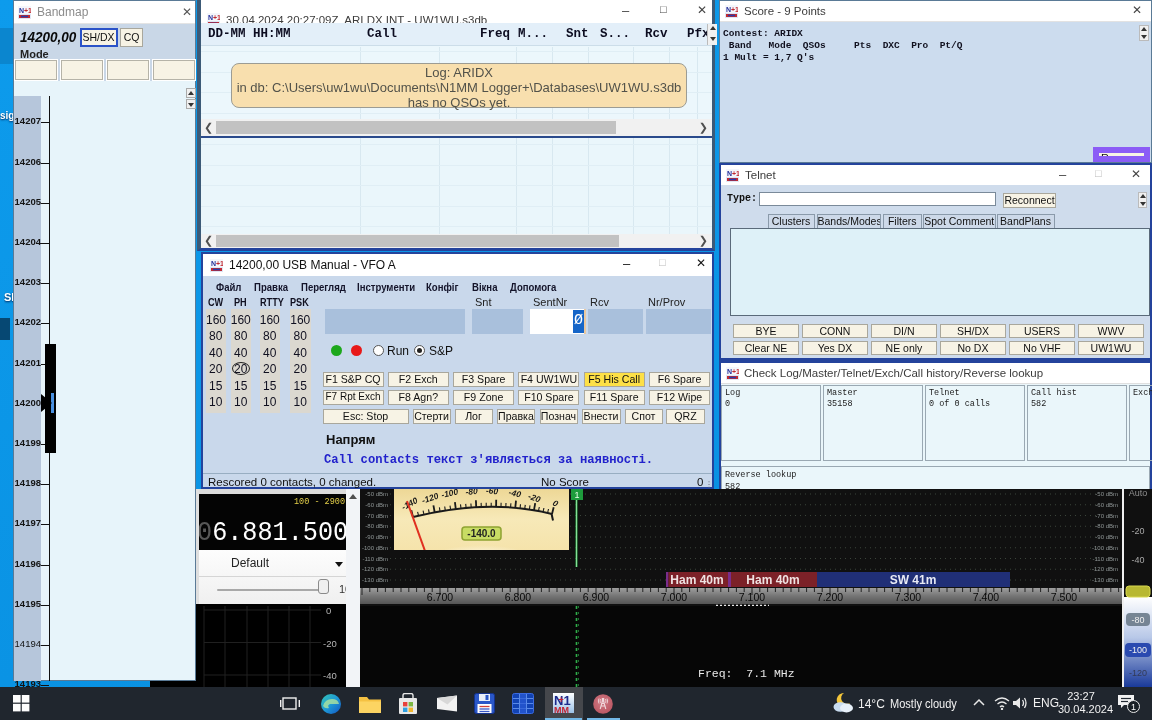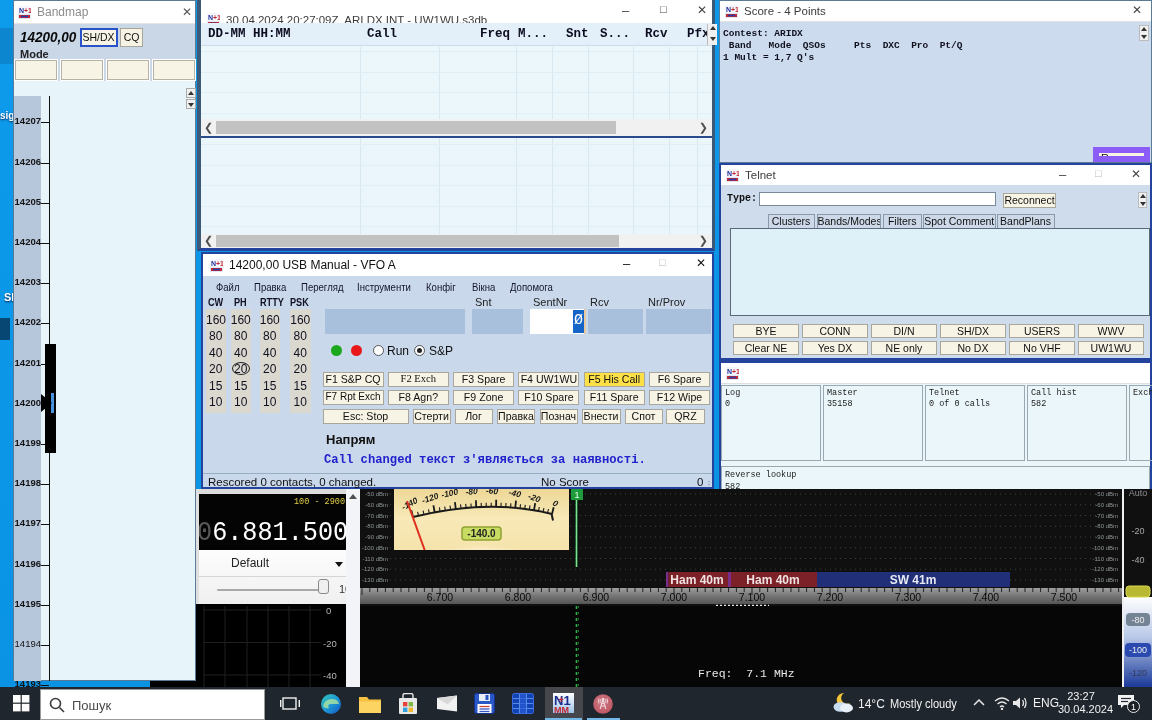--- a/index.html
+++ b/index.html
@@ -23,20 +23,21 @@
 <div class="win" style="left:719px;top:360px;width:433px;height:132px;border:2px solid #24439c;border-top:3px solid #24439c;background:#eaf6fa">
   <div class="tbar" style="height:21px;border-bottom:1px solid #e0e0e0">
     <svg class="icn" width="13" height="13" style="margin-left:5px">
         <rect x="0" y="0" width="13" height="13" fill="#dfe6f4"></rect>
         <rect x="0" y="0" width="13" height="8" fill="#f4f6fb"></rect>
         <text x="1" y="7" font-family="Liberation Sans" font-weight="bold" font-size="7" fill="#23309a">N</text>
         <text x="6" y="7" font-family="Liberation Sans" font-weight="bold" font-size="7" fill="#c02a32">+1</text>
         <rect x="1" y="9" width="11" height="3" fill="#c02a32"></rect>
         <rect x="3" y="9.7" width="7" height="1.6" fill="#2a3aaa"></rect>
       </svg>
+    <span class="ttxt" style="margin-left:5px;font-size:11.5px">Check Log/Master/Telnet/Exch/Call history/Reverse lookup</span>
   </div>
   <div class="abs mono" style="left:0px;top:22px;width:100px;height:76px;border:1px solid #9aa8b2;font-size:8.5px;color:#222;padding:2px 3px;line-height:11px">Log<br>0</div>
   <div class="abs mono" style="left:102px;top:22px;width:100px;height:76px;border:1px solid #9aa8b2;font-size:8.5px;color:#222;padding:2px 3px;line-height:11px">Master<br>35158</div>
   <div class="abs mono" style="left:204px;top:22px;width:100px;height:76px;border:1px solid #9aa8b2;font-size:8.5px;color:#222;padding:2px 3px;line-height:11px">Telnet<br>0 of 0 calls</div>
   <div class="abs mono" style="left:306px;top:22px;width:100px;height:76px;border:1px solid #9aa8b2;font-size:8.5px;color:#222;padding:2px 3px;line-height:11px">Call hist<br>582</div>
   <div class="abs mono" style="left:408px;top:22px;width:24px;height:76px;border:1px solid #9aa8b2;font-size:8.5px;color:#222;padding:2px 3px;line-height:11px">Excha</div>
   <div class="abs mono" style="left:0px;top:103px;width:429px;height:40px;border:1px solid #9aa8b2;font-size:8.5px;color:#222;padding:3px 3px;line-height:11.5px">Reverse lookup<br>582</div>
 </div>
 
 <div class="abs" style="left:150px;top:681px;width:50px;height:7px;background:#000"></div>
@@ -383,20 +384,21 @@
       <div class="abs" style="left:351px;top:0;width:1px;height:100%;background:#d8e8f0"></div>
       <div class="abs" style="left:387px;top:0;width:1px;height:100%;background:#d8e8f0"></div>
       <div class="abs" style="left:432px;top:0;width:1px;height:100%;background:#d8e8f0"></div>
       <div class="abs" style="left:468px;top:0;width:1px;height:100%;background:#d8e8f0"></div>
       <div class="abs" style="left:496px;top:0;width:1px;height:100%;background:#d8e8f0"></div>
       <div class="abs" style="left:0;top:4px;width:100%;height:1px;background:#e0eef5"></div>
       <div class="abs" style="left:0;top:24.5px;width:100%;height:1px;background:#e0eef5"></div>
       <div class="abs" style="left:0;top:45px;width:100%;height:1px;background:#e0eef5"></div>
       <div class="abs" style="left:0;top:65.5px;width:100%;height:1px;background:#e0eef5"></div>
     </div>
+  <div class="abs" style="left:30px;top:63px;width:456px;height:45px;background:#f8dfae;border:1px solid #9c9c94;border-radius:8px;text-align:center;color:#52524a;font-size:13px;line-height:15.2px;padding-top:1px">Log: ARIDX<br>in db: C:\Users\uw1wu\Documents\N1MM Logger+\Databases\UW1WU.s3db<br>has no QSOs yet.</div>
 
   <div class="abs" style="left:0;top:119px;width:511px;height:17px;background:#f1f1f1">
     <div class="abs" style="left:3px;top:2px;color:#505050;font-size:11px">❮</div>
     <div class="abs" style="right:4px;top:2px;color:#505050;font-size:11px">❯</div>
     <div class="abs" style="left:15px;top:2px;width:400px;height:13px;background:#c2c2c2"></div>
   </div>
   <div class="abs" style="left:0;top:136px;width:511px;height:3px;background:#2a4a8c"></div>
 
   <div class="abs" id="logpane2" style="left:0;top:138px;width:511px;height:96px;background:#eaf6fb">
       <div class="abs" style="left:159px;top:0;width:1px;height:100%;background:#d8e8f0"></div>
@@ -424,21 +426,21 @@
 <div class="win" style="left:719px;top:0;width:433px;height:163px;border:1px solid #5a7a96;background:#ccdcee">
   <div class="tbar" style="height:21px;border-bottom:1px solid #e2e2e2">
     <svg class="icn" width="13" height="13" style="margin-left:5px">
         <rect x="0" y="0" width="13" height="13" fill="#dfe6f4"></rect>
         <rect x="0" y="0" width="13" height="8" fill="#f4f6fb"></rect>
         <text x="1" y="7" font-family="Liberation Sans" font-weight="bold" font-size="7" fill="#23309a">N</text>
         <text x="6" y="7" font-family="Liberation Sans" font-weight="bold" font-size="7" fill="#c02a32">+1</text>
         <rect x="1" y="9" width="11" height="3" fill="#c02a32"></rect>
         <rect x="3" y="9.7" width="7" height="1.6" fill="#2a3aaa"></rect>
       </svg>
-    <span class="ttxt" style="margin-left:6px">Score - 4 Points</span>
+    <span class="ttxt" style="margin-left:6px">Score - 9 Points</span>
     <span class="abs" style="left:412px;top:2px;color:#444;font-size:12px">✕</span>
   </div>
   <div class="abs mono" style="left:3px;top:27px;font-size:9.5px;font-weight:bold;color:#10101e;line-height:12px;white-space:pre">Contest: ARIDX
  Band   Mode  QSOs     Pts  DXC  Pro  Pt/Q
 1 Mult = 1,7 Q's</div>
   <div class="abs" style="right:2px;top:24px;width:10px;height:16px;background:#f0f0f0;border:1px solid #bbb">
     <div style="width:0;height:0;border-left:3px solid transparent;border-right:3px solid transparent;border-bottom:4px solid #333;margin:1px auto"></div>
     <div style="width:0;height:0;border-left:3px solid transparent;border-right:3px solid transparent;border-top:4px solid #333;margin:4px auto 0"></div>
   </div>
   <div class="btn" style="left:373px;top:146px;width:57px;height:15px;font-size:11px;border:6px solid #8b5cf6;line-height:11px">Rescore</div>
@@ -496,21 +498,21 @@
         <text x="1" y="7" font-family="Liberation Sans" font-weight="bold" font-size="7" fill="#23309a">N</text>
         <text x="6" y="7" font-family="Liberation Sans" font-weight="bold" font-size="7" fill="#c02a32">+1</text>
         <rect x="1" y="9" width="11" height="3" fill="#c02a32"></rect>
         <rect x="3" y="9.7" width="7" height="1.6" fill="#2a3aaa"></rect>
       </svg>
     <span class="ttxt" style="margin-left:6px;color:#111;font-size:12px">14200,00 USB Manual - VFO A</span>
     <span class="abs" style="left:420px;top:2px;color:#111;font-size:13px">–</span>
     <span class="abs" style="left:456px;top:2px;color:#bbb;font-size:11px">□</span>
     <span class="abs" style="left:493px;top:2px;color:#111;font-size:12px">✕</span>
   </div>
-  <div class="abs" style="left:0;top:27px;width:509px;height:16px;font-size:11px;font-weight:normal;color:#14142a">
+  <div class="abs" style="left:0;top:27px;width:509px;height:16px;font-size:11px;font-weight:bold;color:#14142a">
     <span class="abs cnd" style="left:12.5px">Файл</span>
     <span class="abs cnd" style="left:50.5px">Правка</span>
     <span class="abs cnd" style="left:97.5px">Перегляд</span>
     <span class="abs cnd" style="left:153.5px">Інструменти</span>
     <span class="abs cnd" style="left:223px">Конфіг</span>
     <span class="abs cnd" style="left:269px">Вікна</span>
     <span class="abs cnd" style="left:307px">Допомога</span>
   </div>
 
   <div class="abs" style="left:0;top:42px;width:120px;height:160px;font-size:10.5px;color:#101020">
@@ -538,21 +540,21 @@
   <div class="abs" style="left:128px;top:91px;width:11px;height:11px;border-radius:50%;background:#1ca81c"></div>
   <div class="abs" style="left:148px;top:91px;width:11px;height:11px;border-radius:50%;background:#e81818"></div>
   <div class="abs" style="left:170px;top:91px;width:11px;height:11px;border-radius:50%;background:#fff;border:1px solid #555"></div>
   <span class="abs" style="left:184px;top:90px;font-size:12px;color:#111">Run</span>
   <div class="abs" style="left:211px;top:91px;width:11px;height:11px;border-radius:50%;background:#fff;border:1px solid #555"></div>
   <div class="abs" style="left:214px;top:94px;width:5px;height:5px;border-radius:50%;background:#222"></div>
   <span class="abs" style="left:226px;top:90px;font-size:12px;color:#111">S&amp;P</span>
 
   <div id="fkeys"></div>
   <span class="abs" style="left:123px;top:178px;font-size:13px;font-weight:bold;color:#111">Напрям</span>
-  <span class="abs mono" style="left:121px;top:199px;font-size:12.2px;font-weight:bold;color:#2222cc">Call changed текст з'являється за наявності.</span>
+  <span class="abs mono" style="left:121px;top:199px;font-size:12.2px;font-weight:bold;color:#2222cc">Call contacts текст з'являється за наявності.</span>
   <div class="abs" style="left:0;top:219px;width:509px;height:1px;background:#98aec2"></div>
   <div class="abs" style="left:5px;top:222px;font-size:11.5px;color:#111">Rescored 0 contacts, 0 changed.</div>
   <div class="abs" style="left:338px;top:222px;font-size:11.5px;color:#111">No Score</div>
   <div class="abs" style="left:494px;top:222px;font-size:11.5px;color:#111">0</div>
   <div class="abs" style="left:502px;top:226px;font-size:8px;color:#667">⋮</div>
 <div class="abs" style="left: 3px; top: 55px; width: 19.5px; height: 104px; background: rgb(219, 216, 208);"></div>
     <div class="abs" style="left: 3px; top: 59px; width: 19.5px; text-align: center; font-size: 12px; color: rgb(16, 16, 32);">160</div>
     <div class="abs" style="left: 3px; top: 75.4px; width: 19.5px; text-align: center; font-size: 12px; color: rgb(16, 16, 32);">80</div>
     <div class="abs" style="left: 3px; top: 91.8px; width: 19.5px; text-align: center; font-size: 12px; color: rgb(16, 16, 32);">40</div>
     <div class="abs" style="left: 3px; top: 108.2px; width: 19.5px; text-align: center; font-size: 12px; color: rgb(16, 16, 32);">20</div>
@@ -575,21 +577,21 @@
     <div class="abs" style="left: 87px; top: 55px; width: 20.5px; height: 104px; background: rgb(219, 216, 208);"></div>
     <div class="abs" style="left: 87px; top: 59px; width: 20.5px; text-align: center; font-size: 12px; color: rgb(16, 16, 32);">160</div>
     <div class="abs" style="left: 87px; top: 75.4px; width: 20.5px; text-align: center; font-size: 12px; color: rgb(16, 16, 32);">80</div>
     <div class="abs" style="left: 87px; top: 91.8px; width: 20.5px; text-align: center; font-size: 12px; color: rgb(16, 16, 32);">40</div>
     <div class="abs" style="left: 87px; top: 108.2px; width: 20.5px; text-align: center; font-size: 12px; color: rgb(16, 16, 32);">20</div>
     <div class="abs" style="left: 87px; top: 124.6px; width: 20.5px; text-align: center; font-size: 12px; color: rgb(16, 16, 32);">15</div>
     <div class="abs" style="left: 87px; top: 141px; width: 20.5px; text-align: center; font-size: 12px; color: rgb(16, 16, 32);">10</div>
     <div class="abs" style="left: 28.5px; top: 108px; width: 18px; height: 13px; border: 1.5px solid rgb(34, 34, 34); border-radius: 50%;"></div>
     <div class="btn" style="left: 119.5px; top: 118px; width: 61px; height: 14.5px; font-size: 10.6px; line-height: 12.5px; background: rgb(247, 243, 229); border: 1px solid rgb(169, 167, 156); position: absolute;">F1 S&amp;P CQ</div>
     <div class="btn" style="left: 119.5px; top: 136px; width: 61px; height: 14.5px; font-size: 10px; line-height: 12.5px; background: rgb(247, 243, 229); border: 1px solid rgb(169, 167, 156); position: absolute;">F7 Rpt Exch</div>
-    <div class="btn" style="left: 184.8px; top: 118px; width: 61px; height: 14.5px; font-size: 10.6px; line-height: 12.5px; background: rgb(247, 243, 229); border: 1px solid rgb(169, 167, 156); position: absolute; font-family: Liberation Serif, serif;">F2 Exch</div>
+    <div class="btn" style="left: 184.8px; top: 118px; width: 61px; height: 14.5px; font-size: 10.6px; line-height: 12.5px; background: rgb(247, 243, 229); border: 1px solid rgb(169, 167, 156); position: absolute;">F2 Exch</div>
     <div class="btn" style="left: 184.8px; top: 136px; width: 61px; height: 14.5px; font-size: 10.6px; line-height: 12.5px; background: rgb(247, 243, 229); border: 1px solid rgb(169, 167, 156); position: absolute;">F8 Agn?</div>
     <div class="btn" style="left: 250.1px; top: 118px; width: 61px; height: 14.5px; font-size: 10.6px; line-height: 12.5px; background: rgb(247, 243, 229); border: 1px solid rgb(169, 167, 156); position: absolute;">F3 Spare</div>
     <div class="btn" style="left: 250.1px; top: 136px; width: 61px; height: 14.5px; font-size: 10.6px; line-height: 12.5px; background: rgb(247, 243, 229); border: 1px solid rgb(169, 167, 156); position: absolute;">F9 Zone</div>
     <div class="btn" style="left: 315.4px; top: 118px; width: 61px; height: 14.5px; font-size: 10.6px; line-height: 12.5px; background: rgb(247, 243, 229); border: 1px solid rgb(169, 167, 156); position: absolute;">F4 UW1WU</div>
     <div class="btn" style="left: 315.4px; top: 136px; width: 61px; height: 14.5px; font-size: 10.6px; line-height: 12.5px; background: rgb(247, 243, 229); border: 1px solid rgb(169, 167, 156); position: absolute;">F10 Spare</div>
     <div class="btn" style="left: 380.7px; top: 118px; width: 61px; height: 14.5px; font-size: 10.6px; line-height: 12.5px; background: #fde047; border: 1px solid rgb(169, 167, 156); position: absolute;">F5 His Call</div>
     <div class="btn" style="left: 380.7px; top: 136px; width: 61px; height: 14.5px; font-size: 10.6px; line-height: 12.5px; background: rgb(247, 243, 229); border: 1px solid rgb(169, 167, 156); position: absolute;">F11 Spare</div>
     <div class="btn" style="left: 446px; top: 118px; width: 61px; height: 14.5px; font-size: 10.6px; line-height: 12.5px; background: rgb(247, 243, 229); border: 1px solid rgb(169, 167, 156); position: absolute;">F6 Spare</div>
     <div class="btn" style="left: 446px; top: 136px; width: 61px; height: 14.5px; font-size: 10.6px; line-height: 12.5px; background: rgb(247, 243, 229); border: 1px solid rgb(169, 167, 156); position: absolute;">F12 Wipe</div>
     <div class="btn" style="left: 119.5px; top: 155px; width: 86px; height: 14.5px; font-size: 10.6px; line-height: 12.5px; background: rgb(247, 243, 229); border: 1px solid rgb(169, 167, 156); position: absolute;">Esc: Stop</div>
@@ -671,27 +673,20 @@
 
 <div class="abs" id="taskbar" style="left:0;top:687px;width:1152px;height:33px;background:#20262e">
     <svg class="abs" style="left:13px;top:8px" width="18" height="17">
       <g fill="#fdfdfd">
         <rect x="0" y="0" width="7.6" height="7.6"></rect>
         <rect x="8.8" y="0" width="7.6" height="7.6"></rect>
         <rect x="0" y="8.8" width="7.6" height="7.6"></rect>
         <rect x="8.8" y="8.8" width="7.6" height="7.6"></rect>
       </g>
     </svg>
-    <div class="abs" style="left:40px;top:2px;width:225px;height:31px;background:#fff;border:1px solid #9a9a9a">
-      <svg class="abs" style="left:8px;top:7px" width="16" height="16">
-        <circle cx="6.5" cy="6.5" r="5" fill="none" stroke="#3a3a3a" stroke-width="1.6"></circle>
-        <line x1="10.5" y1="10.5" x2="15" y2="15" stroke="#3a3a3a" stroke-width="1.6"></line>
-      </svg>
-      <span class="abs" style="left:31px;top:8px;font-size:13px;color:#4a4a4a">Пошук</span>
-    </div>
     <div class="abs" style="left:545px;top:0;width:38px;height:33px;background:#45474c"></div>
     <div class="abs" style="left:545px;top:30.5px;width:37px;height:2.5px;background:#72b8e8"></div>
     <div class="abs" style="left:586.5px;top:30.5px;width:33px;height:2.5px;background:#72b8e8"></div>
     <svg class="abs" style="left:280px;top:7px" width="20" height="19">
       <rect x="3" y="4" width="13" height="11" fill="none" stroke="#f0f0f0" stroke-width="1.4"></rect>
       <line x1="0.7" y1="6" x2="0.7" y2="13" stroke="#f0f0f0" stroke-width="1.4"></line>
       <line x1="19.3" y1="6" x2="19.3" y2="13" stroke="#f0f0f0" stroke-width="1.4"></line>
     </svg>
     <svg class="abs" style="left:320px;top:6px" width="22" height="22">
       <defs>

